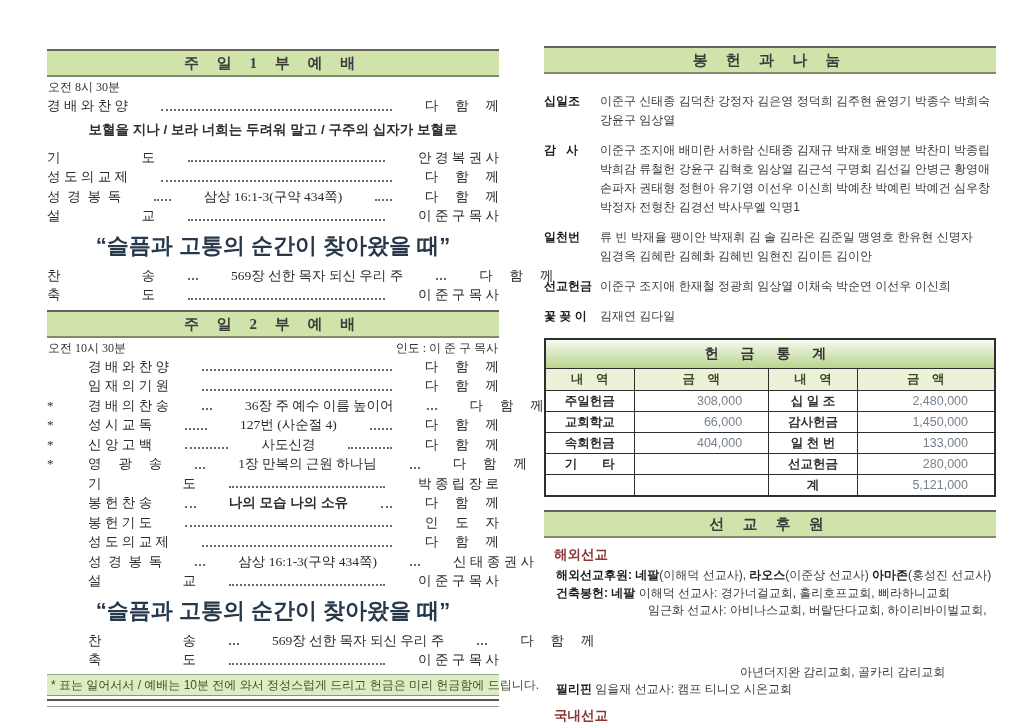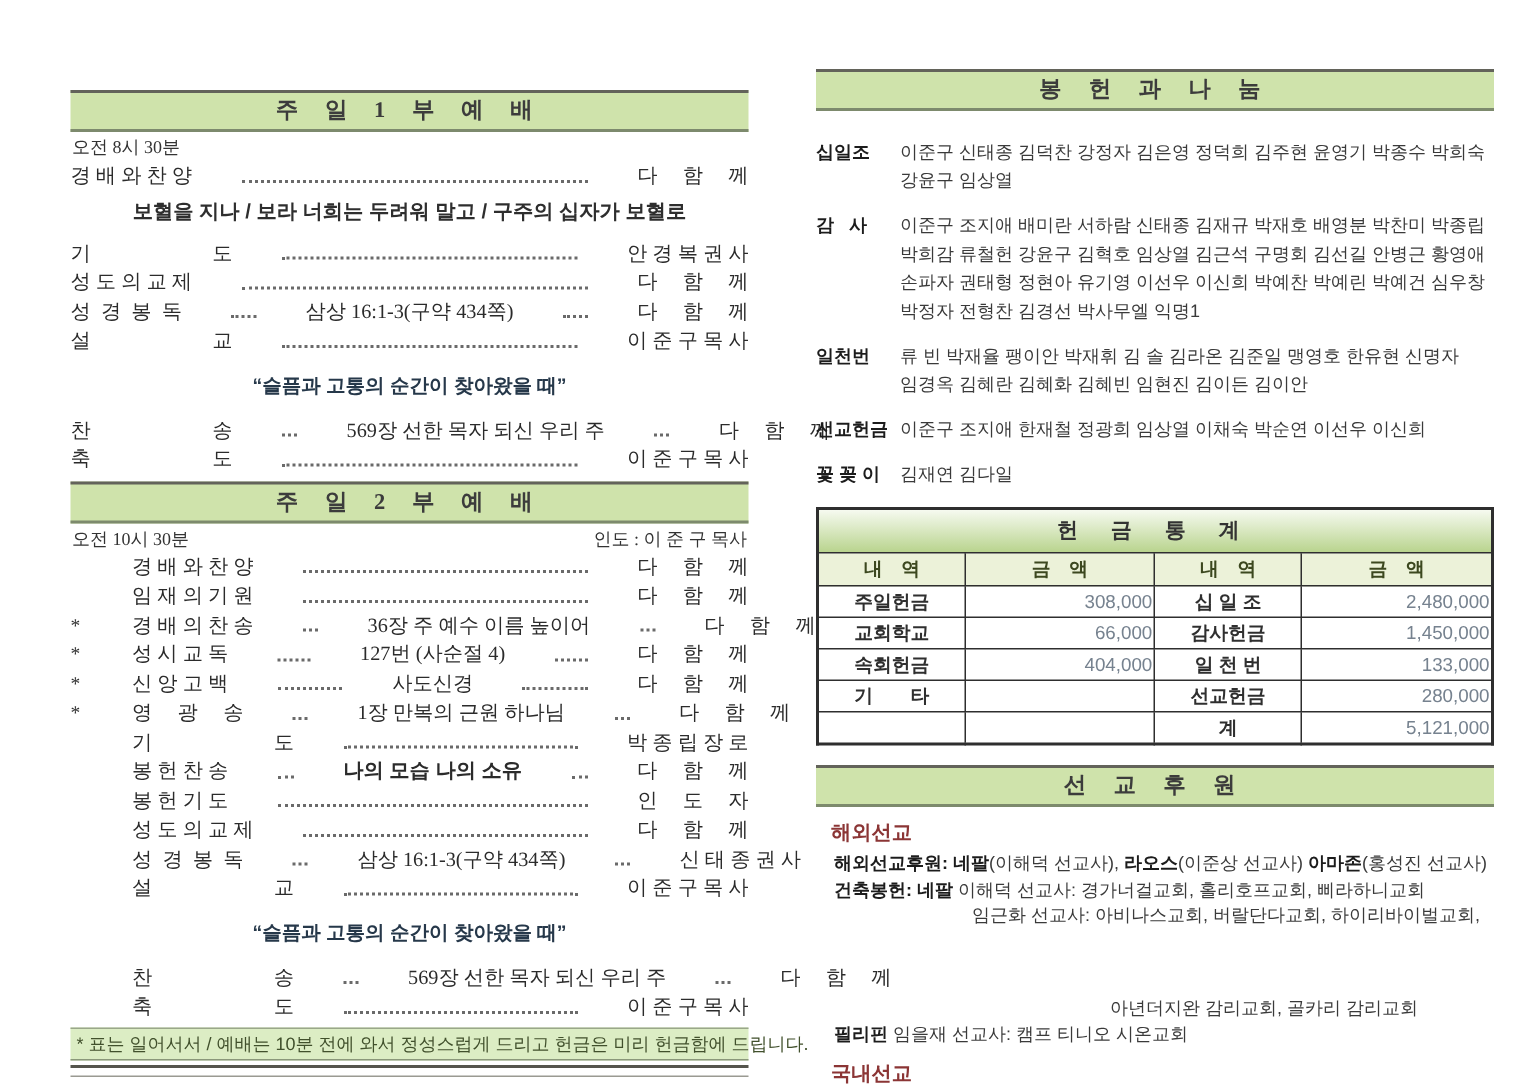--- a/index.html
+++ b/index.html
@@ -1,18 +1,18 @@
 <!DOCTYPE html>
 <html><head>
 <meta charset="utf-8">
 <style>
   html,body{margin:0;padding:0;background:#ffffff;}
   .page{position:relative;width:1024px;height:724px;background:#ffffff;overflow:hidden;
         font-family:"Liberation Serif","DejaVu Serif",serif;color:#2b2b2b;}
-  .col{position:absolute;top:60px;width:452px;}
+  .col{position:absolute;top:49px;width:452px;}
   .col-left{left:47px;}
   .col-right{left:544px;top:46px;}
 
   
   .bar{background:#cfe3ab;border-top:2px solid #63635a;border-bottom:2px solid #7d8a6d;
        height:24px;line-height:24px;text-align:center;font-weight:bold;font-size:15px;
        letter-spacing:7px;color:#3c3c3c;}
 
   .time-row{display:flex;justify-content:space-between;font-size:12px;color:#333;
             margin:3px 1px 1px 1px;line-height:15px;}
@@ -21,21 +21,21 @@
   .row .star{flex:0 0 12px;color:#333;font-size:13px;}
   .row .lbl{flex:0 0 auto;}
   .row .leader{flex:1 1 12px;border-bottom:2px dotted #6a6a6a;margin:0 4px 5px 4px;min-width:10px;}
   .row .mid{flex:0 0 auto;}
   .row .mid.gothic{font-family:"Liberation Sans","DejaVu Sans",sans-serif;font-weight:bold;font-size:13.5px;}
   .row .rgt{flex:0 0 auto;text-align:right;}
 
   .hymn-note{text-align:center;font-family:"Liberation Sans","DejaVu Sans",sans-serif;
              font-weight:bold;font-size:13.5px;color:#2e2e2e;margin:4px 0 8px 0;line-height:20px;}
   .sermon{text-align:center;font-family:"Liberation Sans","DejaVu Sans",sans-serif;
-          font-weight:bold;font-size:13px;color:#26384a;margin:7px 0;line-height:26px;}
+          font-weight:bold;font-size:22px;color:#26384a;margin:7px 0;line-height:26px;}
 
   .footnote{background:#dcedc4;border-top:1px solid #9aa78a;border-bottom:1px solid #8a977a;
             font-family:"Liberation Sans","DejaVu Sans",sans-serif;font-size:12px;color:#41502c;
             padding:2px 4px;margin-top:4px;line-height:16px;white-space:nowrap;}
   .endline{margin-top:3px;height:5px;border-top:2px solid #55554d;border-bottom:1px solid #9a9a92;}
 
   
   .col-right{font-family:"Liberation Sans","DejaVu Sans",sans-serif;font-size:12px;color:#3a3a3a;}
   .entries{margin-top:18px;}
   .entry{display:flex;margin-bottom:11px;line-height:19px;}
@@ -44,21 +44,21 @@
   .entry .e-lines div{white-space:nowrap;}
 
   table.stats{border-collapse:collapse;width:452px;margin-top:12px;border:2px solid #2e2e2e;
               font-size:12.5px;}
   .stats .ttl{background:linear-gradient(#f6faf0,#b9d48e);text-align:center;font-weight:bold;
               font-size:14px;letter-spacing:9px;color:#333;height:26px;border-bottom:1.5px solid #2e2e2e;}
   .stats th{background:#ecf2d9;color:#3c481f;font-weight:bold;border:1px solid #2e2e2e;
             height:19px;text-align:center;white-space:pre;}
   .stats td{border:1px solid #2e2e2e;height:18px;white-space:pre;}
   .stats td.item{text-align:center;font-weight:bold;color:#2f2f2f;width:98px;}
-  .stats td.amt{text-align:right;color:#76828f;width:128px;}
+  .stats td.amt{text-align:right;padding-right:26px;color:#76828f;width:128px;}
 
   .mission{margin-top:13px;}
   .m-head{font-weight:bold;font-size:13.5px;color:#8b3535;margin:8px 0 3px 10px;line-height:18px;}
   .m-line{margin-left:12px;line-height:17.5px;white-space:nowrap;}
   .m-line b{color:#1c1c1c;}
   .ind1{margin-left:104px;}
   .ind2{margin-left:196px;margin-top:44px;}
   .ind3{}
   .ind4{margin-left:72px;}
 </style>

